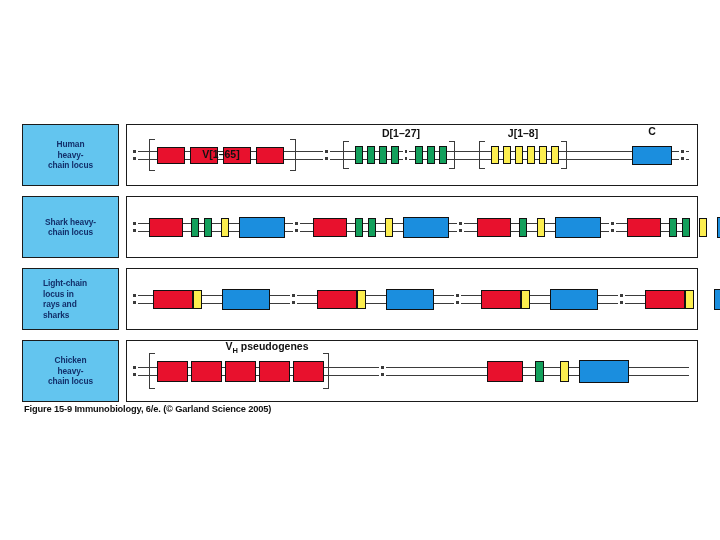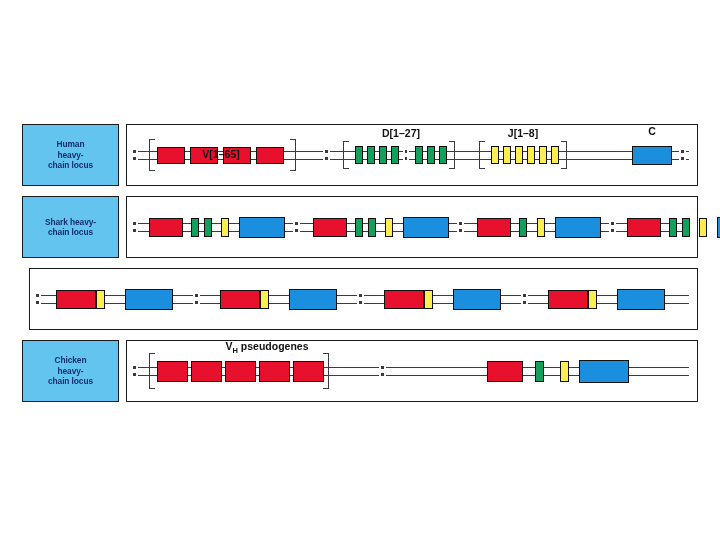--- a/index.html
+++ b/index.html
@@ -230,20 +230,25 @@
       <div class="seg v" style="left:500px;width:34px;height:19px;margin-top:-9.5px;"></div>
       <div class="seg d" style="left:542px;width:8px;height:19px;margin-top:-9.5px;"></div>
       <div class="seg d" style="left:555px;width:8px;height:19px;margin-top:-9.5px;"></div>
       <div class="seg j" style="left:572px;width:8px;height:19px;margin-top:-9.5px;"></div>
       <div class="seg c" style="left:590px;width:46px;height:21px;margin-top:-10.5px;"></div>
 
     </div>
   </div>
 
   <div class="row" style="top:268px;">
+    <div class="label-box">
+      <div class="label-text left" style="text-align: left;">Light-chain
+locus in
+rays and sharks</div>
+    </div>
     <div class="locus-box">
       <div class="dna-line"></div>
 
       <div class="gap" style="left:4px;width:7px;height:12px;margin-top:-6px;">
           <i class="a"></i>
           <i class="b"></i>
         </div>
 
       <div class="seg v" style="left:26px;width:40px;height:19px;margin-top:-9.5px;"></div>
       <div class="seg j" style="left:66px;width:9px;height:19px;margin-top:-9.5px;"></div>
@@ -304,14 +309,15 @@
         </div>
 
       <div class="seg v" style="left:360px;width:36px;height:21px;margin-top:-10.5px;"></div>
       <div class="seg d" style="left:408px;width:9px;height:21px;margin-top:-10.5px;"></div>
       <div class="seg j" style="left:433px;width:9px;height:21px;margin-top:-10.5px;"></div>
       <div class="seg c" style="left:452px;width:50px;height:23px;margin-top:-11.5px;"></div>
 
     </div>
   </div>
 
+  <div class="caption">Figure 15-9  Immunobiology, 6/e. (© Garland Science 2005)</div>
 
 </div>
 
 </body></html>

